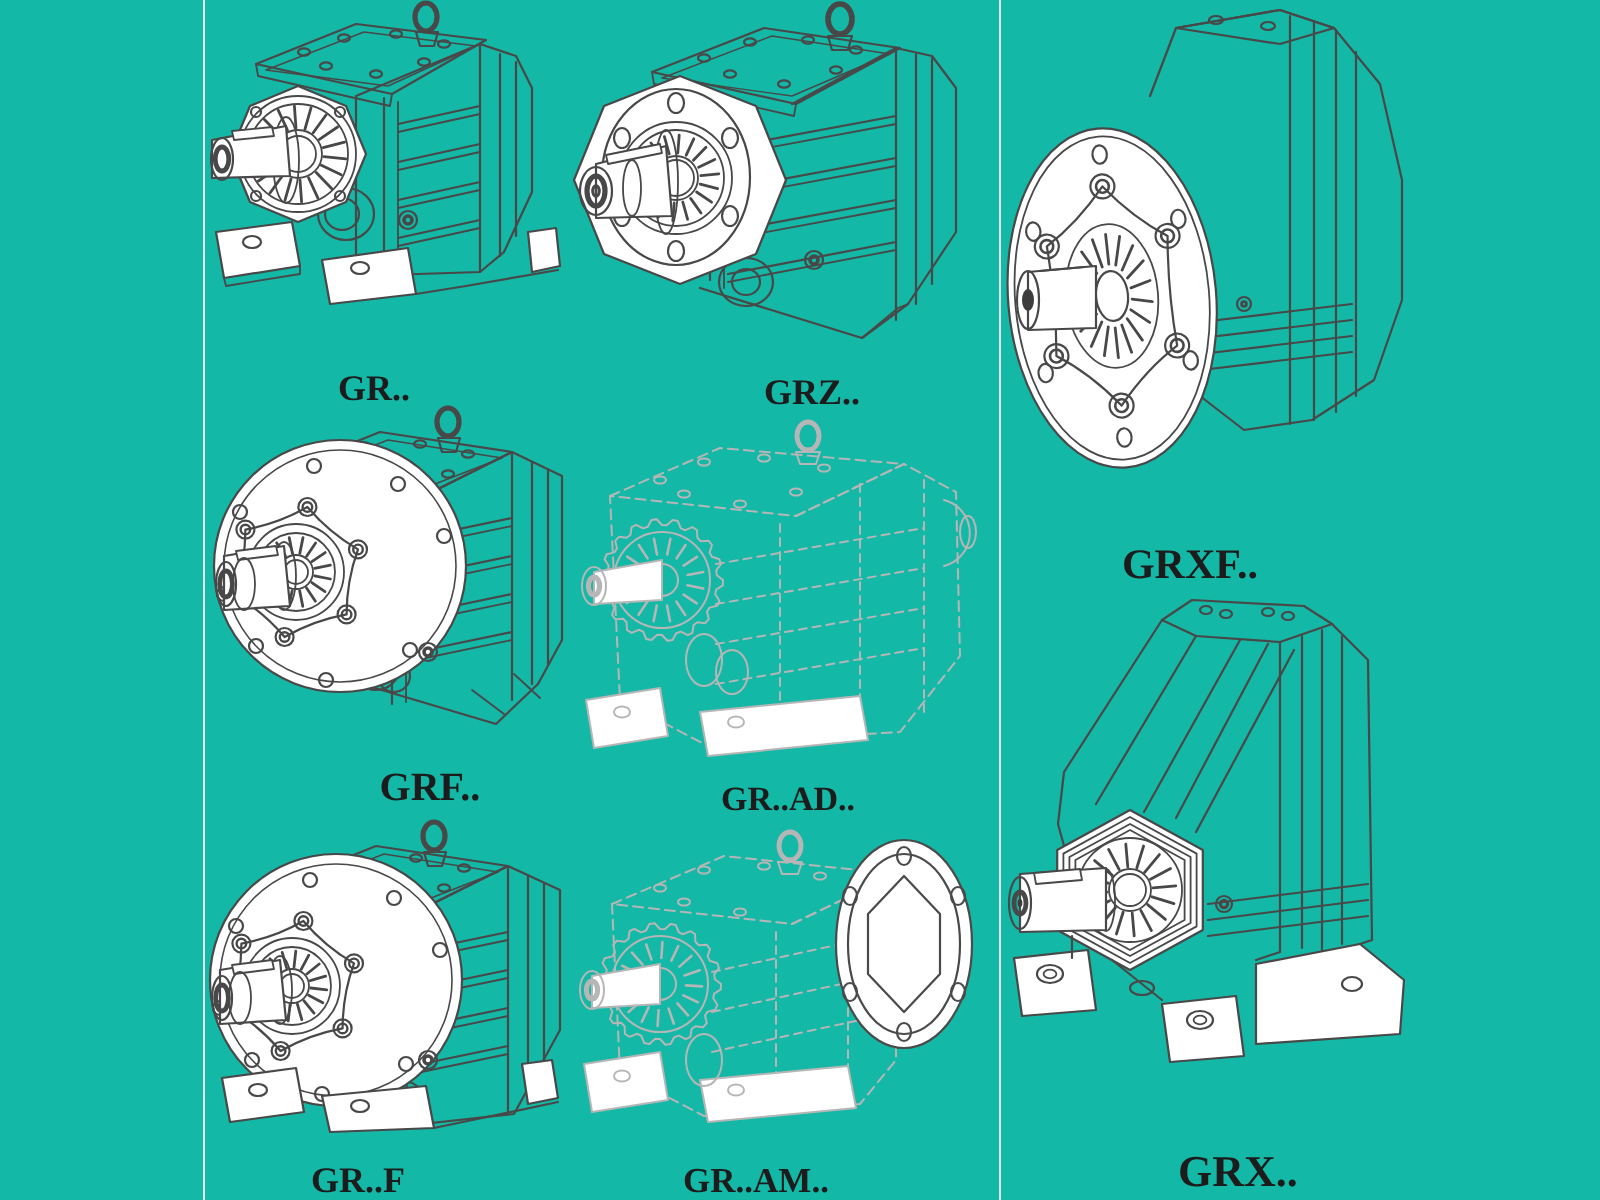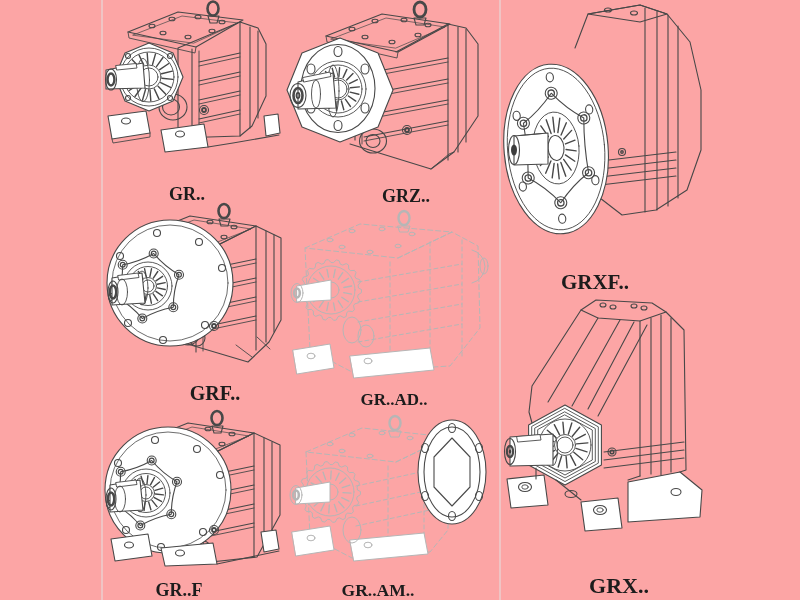--- a/index.html
+++ b/index.html
@@ -1,16 +1,16 @@
 <!DOCTYPE html>
 <html><head>
 <meta charset="utf-8">
 <style>
   html,body{margin:0;padding:0;background:#ffffff;}
-  #page{position:relative;width:800px;height:600px;background:#fca5a5;overflow:hidden;}
+  #page{position:relative;width:800px;height:600px;background:#14b8a6;overflow:hidden;}
   svg{position:absolute;left:0;top:0;}
   text{font-family:"Liberation Serif",serif;font-weight:bold;fill:#1c1c1c;}
 </style>
 </head>
 <body>
 <div id="page">
 <svg width="800" height="600" viewBox="0 0 800 600" fill="none" stroke-linejoin="round" stroke-linecap="round">
 
   <line x1="102" y1="0" x2="102" y2="600" stroke="#e3e3e3" stroke-width="1"></line>
   <line x1="500" y1="0" x2="500" y2="600" stroke="#e3e3e3" stroke-width="1"></line>

